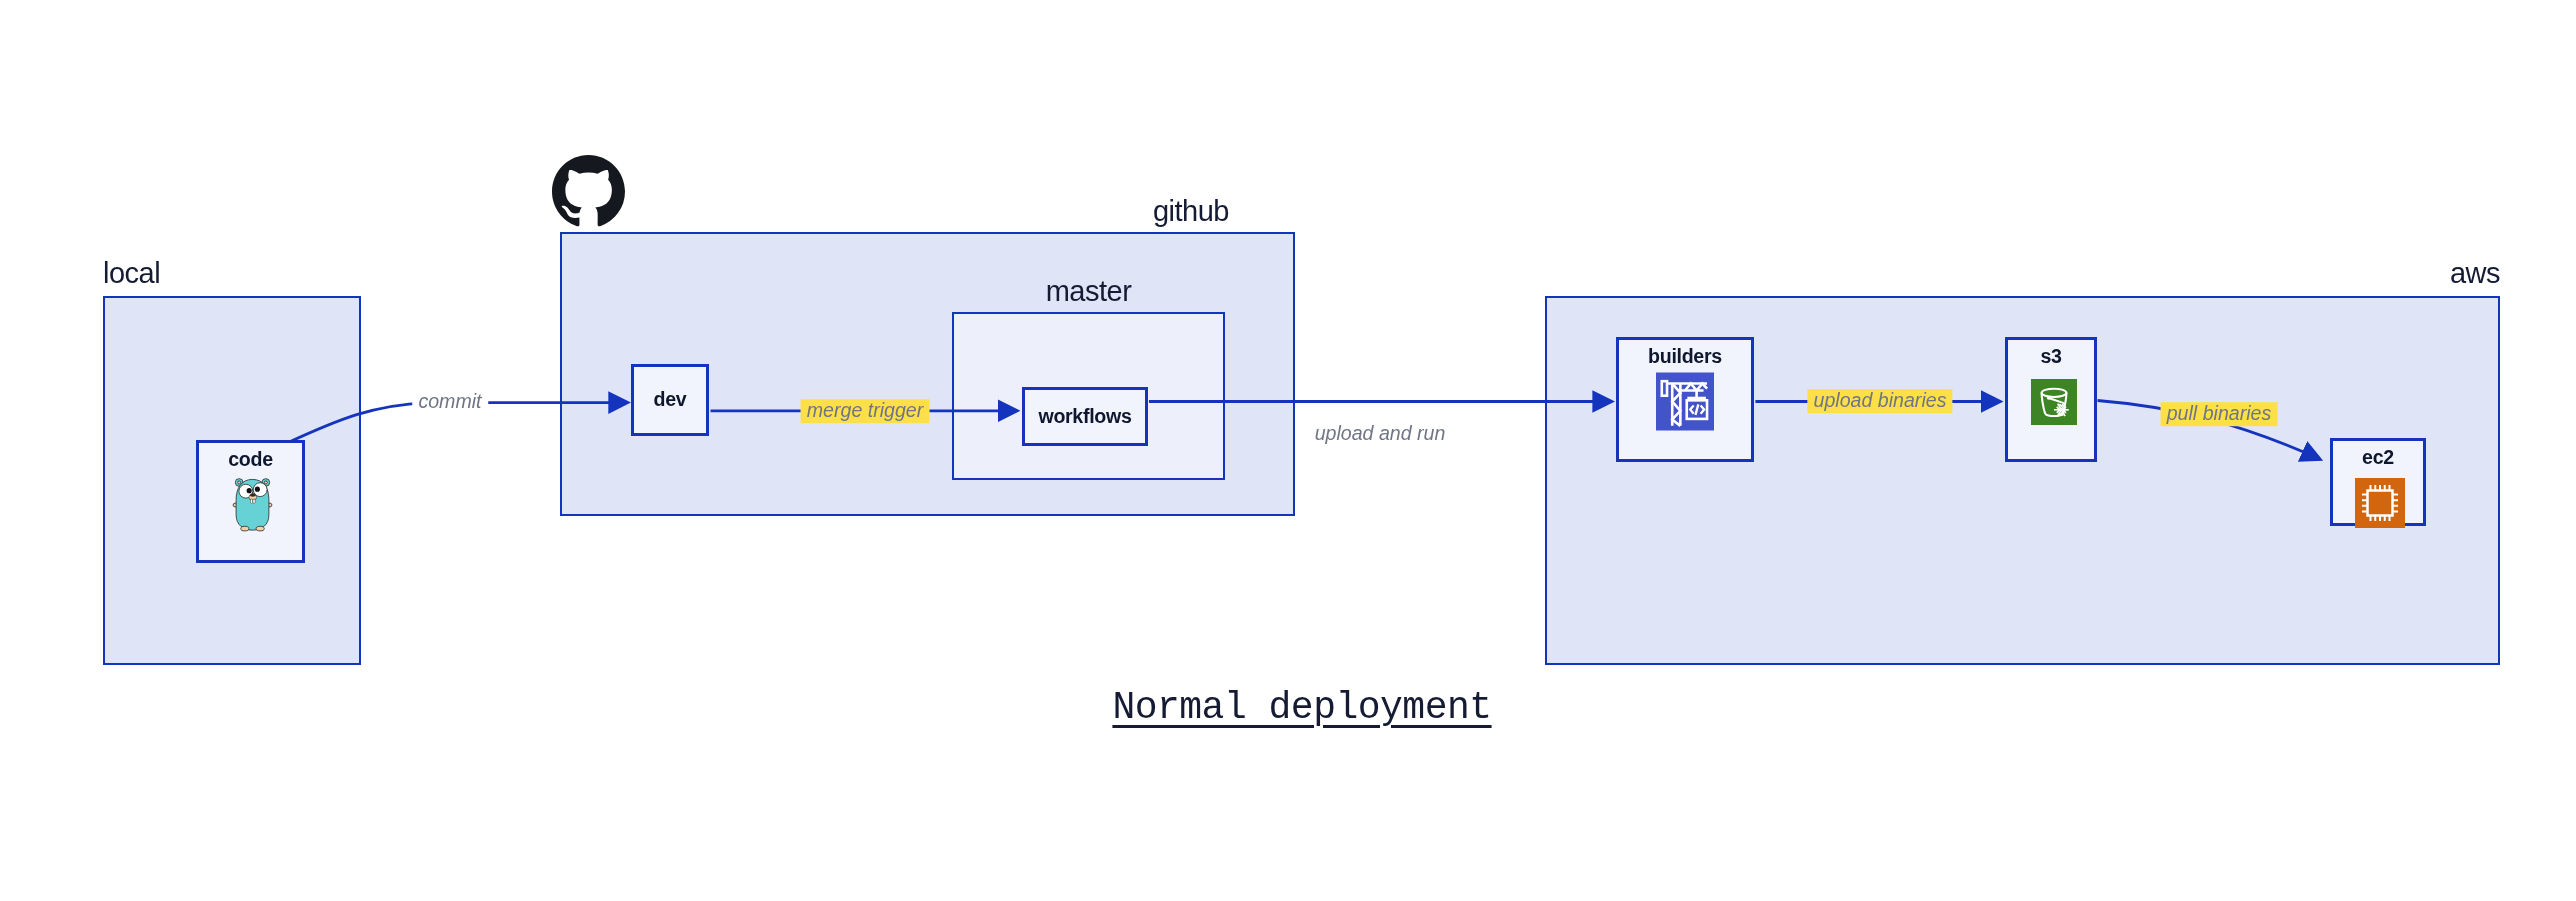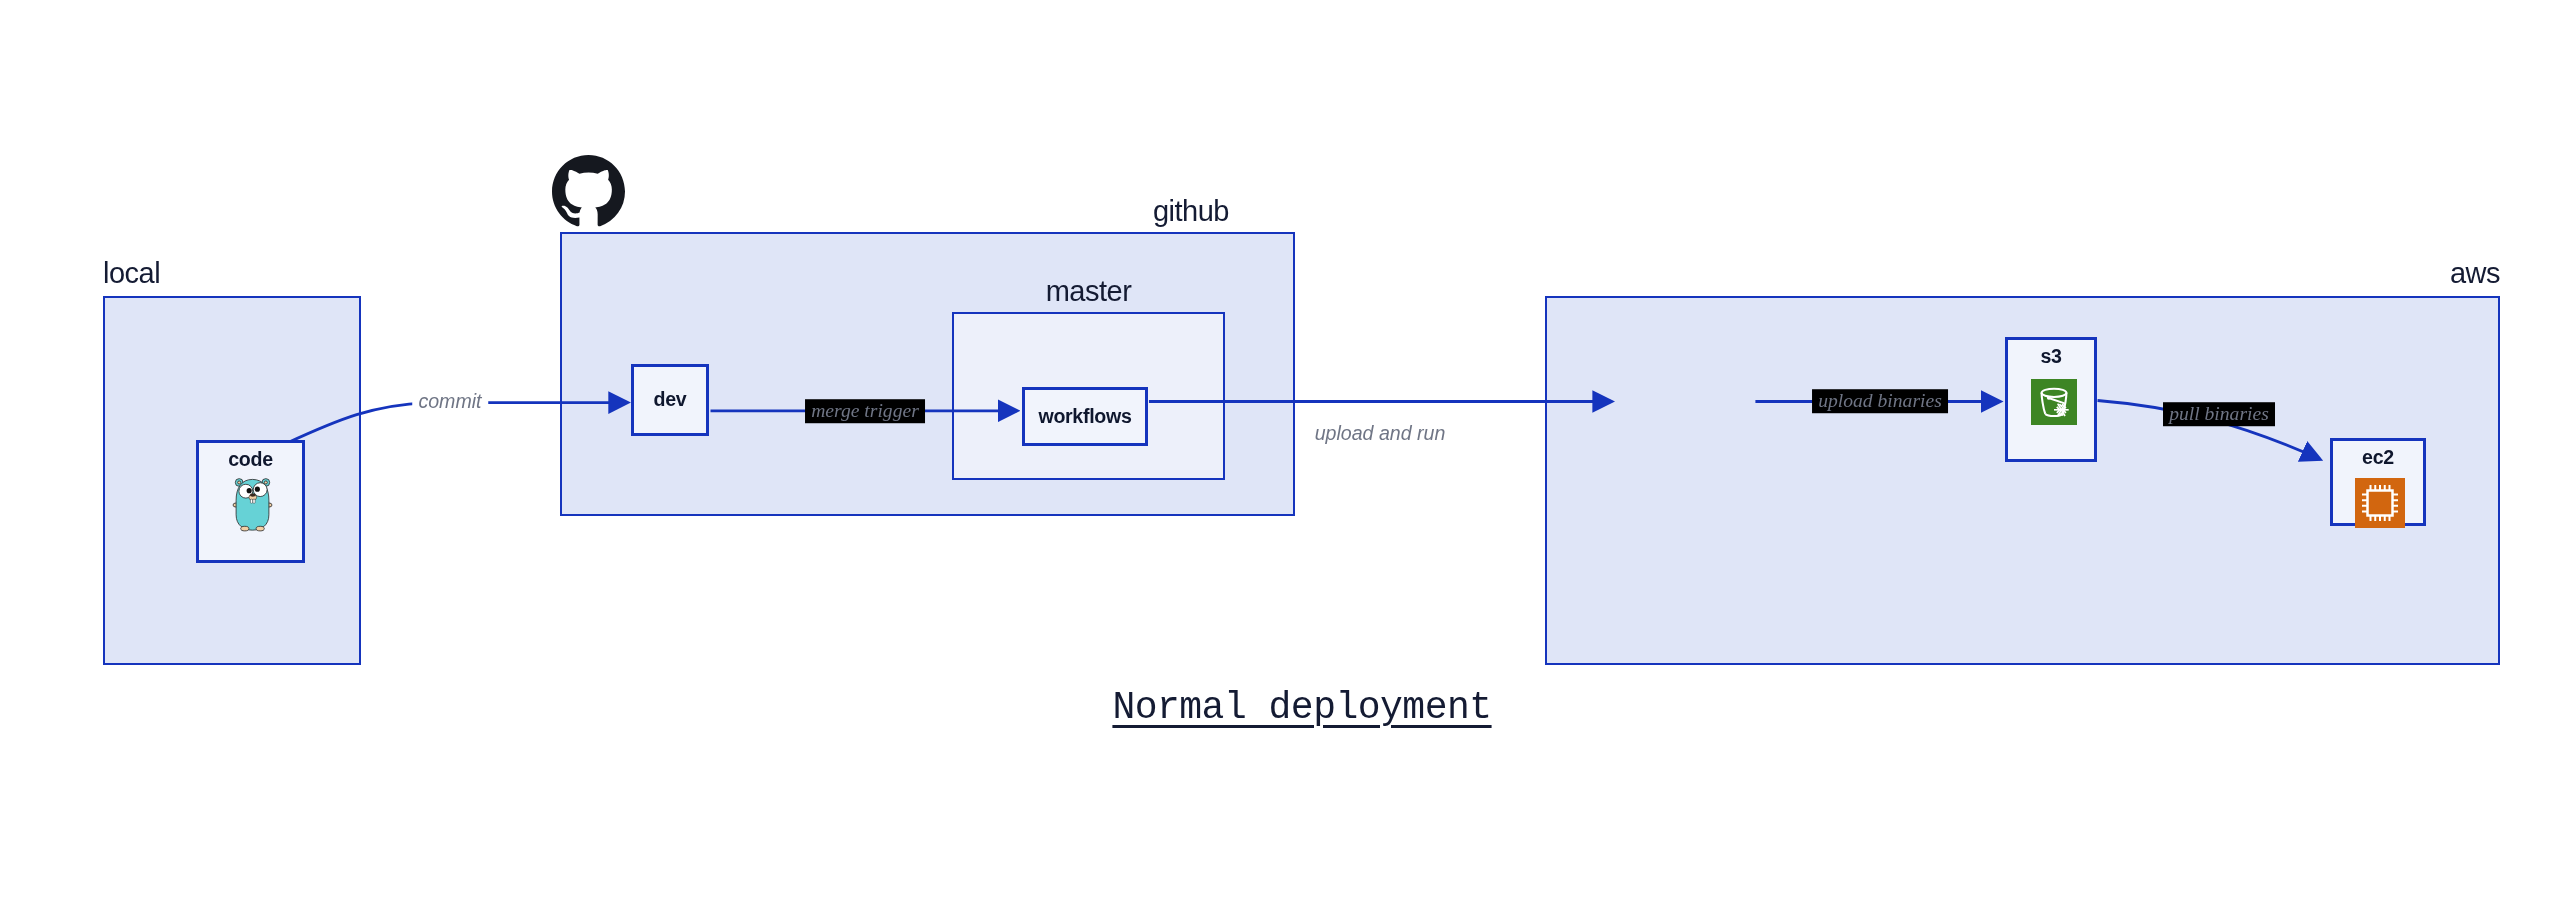--- a/index.html
+++ b/index.html
@@ -16,21 +16,21 @@
   .node-label{position:absolute;left:0;right:0;top:5.2px;text-align:center;font-size:19.6px;font-weight:bold;letter-spacing:-0.3px;color:#0f172e;}
   .node-label.centered{top:50%;transform:translateY(-54%);}
   .node-icon{position:absolute;z-index:5;}
   
   #edges{position:absolute;left:0;top:0;z-index:3;}
   .edge-label{
     position:absolute;transform:translate(-50%,-50%);white-space:nowrap;z-index:5;
     font-style:italic;font-size:19.6px;color:#6f7585;padding:1px 6.2px;line-height:1.1;
   }
   .edge-label.on-white{background:#ffffff;}
-  .edge-label.on-fill{background:#000000;font-family:Liberation Serif, serif;}
+  .edge-label.on-fill{background:#fde047;}
   
   #octocat{position:absolute;left:552px;top:155px;width:73px;height:73px;z-index:2;}
   #main-title{
     position:absolute;left:0;top:684px;width:100%;text-align:center;z-index:2;
     font-size:38px;letter-spacing:-0.5px;color:#141b33;
   }
   #main-title span{
     text-decoration:underline;text-decoration-thickness:3.1px;text-underline-offset:7.2px;font-family:Liberation Mono, monospace;
   }
   
@@ -112,20 +112,41 @@
   </div>
 
   <div class="node" id="n-dev">
     <div class="node-label centered">dev</div>
   </div>
 
   <div class="node" id="n-workflows">
     <div class="node-label centered">workflows</div>
   </div>
 
+  <div class="node" id="n-builders">
+    <div class="node-label">builders</div>
+    <svg class="node-icon" style="left:37px;top:31px;width:58px;height:61px;" viewBox="0 0 100 100">
+      <rect x="0" y="0" width="100" height="100" fill="#4353ca"></rect>
+      <g fill="none" stroke="#ffffff" stroke-width="4.5">
+        <rect x="10" y="15" width="9" height="25"></rect>
+        <path d="M28 19 V92 M42 19 V92"></path>
+        <path d="M28 19 L42 35 L28 50 L42 66 L28 81 L42 92"></path>
+        <path d="M20 19 H88"></path>
+        <path d="M42 31 H82 M50 31 L60 19 L70 31 L80 19 L88 28"></path>
+        <path d="M70 28 V44"></path>
+        <path d="M54 44 H86"></path>
+        <rect x="53" y="48" width="35" height="32"></rect>
+      </g>
+      <g fill="none" stroke="#ffffff" stroke-width="4">
+        <path d="M65 57 L59 64 L65 71"></path>
+        <path d="M77 57 L83 64 L77 71"></path>
+        <path d="M73 55 L68 73"></path>
+      </g>
+    </svg>
+  </div>
 
   <div class="node" id="n-s3">
     <div class="node-label">s3</div>
     <svg class="node-icon" style="left:23px;top:39px;width:46px;height:46px;" viewBox="0 0 100 100">
       <rect x="0" y="0" width="100" height="100" fill="#3d8524"></rect>
       <g fill="none" stroke="#ffffff" stroke-width="4.5">
         <ellipse cx="50" cy="30" rx="27" ry="9"></ellipse>
         <path d="M23 30 C23 38 26 62 31 76"></path>
         <path d="M77 30 C77 38 74 62 69 76"></path>
         <path d="M31 76 C37 82 63 82 69 76"></path>

